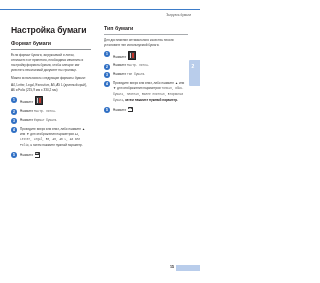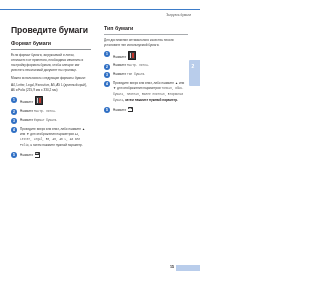--- a/index.html
+++ b/index.html
@@ -150,21 +150,21 @@
 <div class="page">
 
   <div class="header-rule"></div>
   <div class="running-head">Загрузка бумаги</div>
 
   <div class="side-tab">
     <span>2</span>
   </div>
 
   <div class="col col-left">
-    <h1 class="title">Проведите бумаги</h1>
+    <h1 class="title">Настройка бумаги</h1>
 
     <h2 class="subtitle">Формат бумаги</h2>
     <div class="rule"></div>
 
     <p class="body">Если формат бумаги, загружаемой в лоток, отличается от принятого, необходимо изменить и настройку формата бумаги, чтобы аппарат мог уместить печатаемый документ на странице.</p>
     <p class="body tight">Можно использовать следующие форматы бумаги:</p>
     <p class="body">A4, Letter, Legal, Executive, A5, A5 L (длинный край), A6 и Folio (215,9 мм x 330,2 мм)</p>
 
     <ol class="steps">
       <li>

